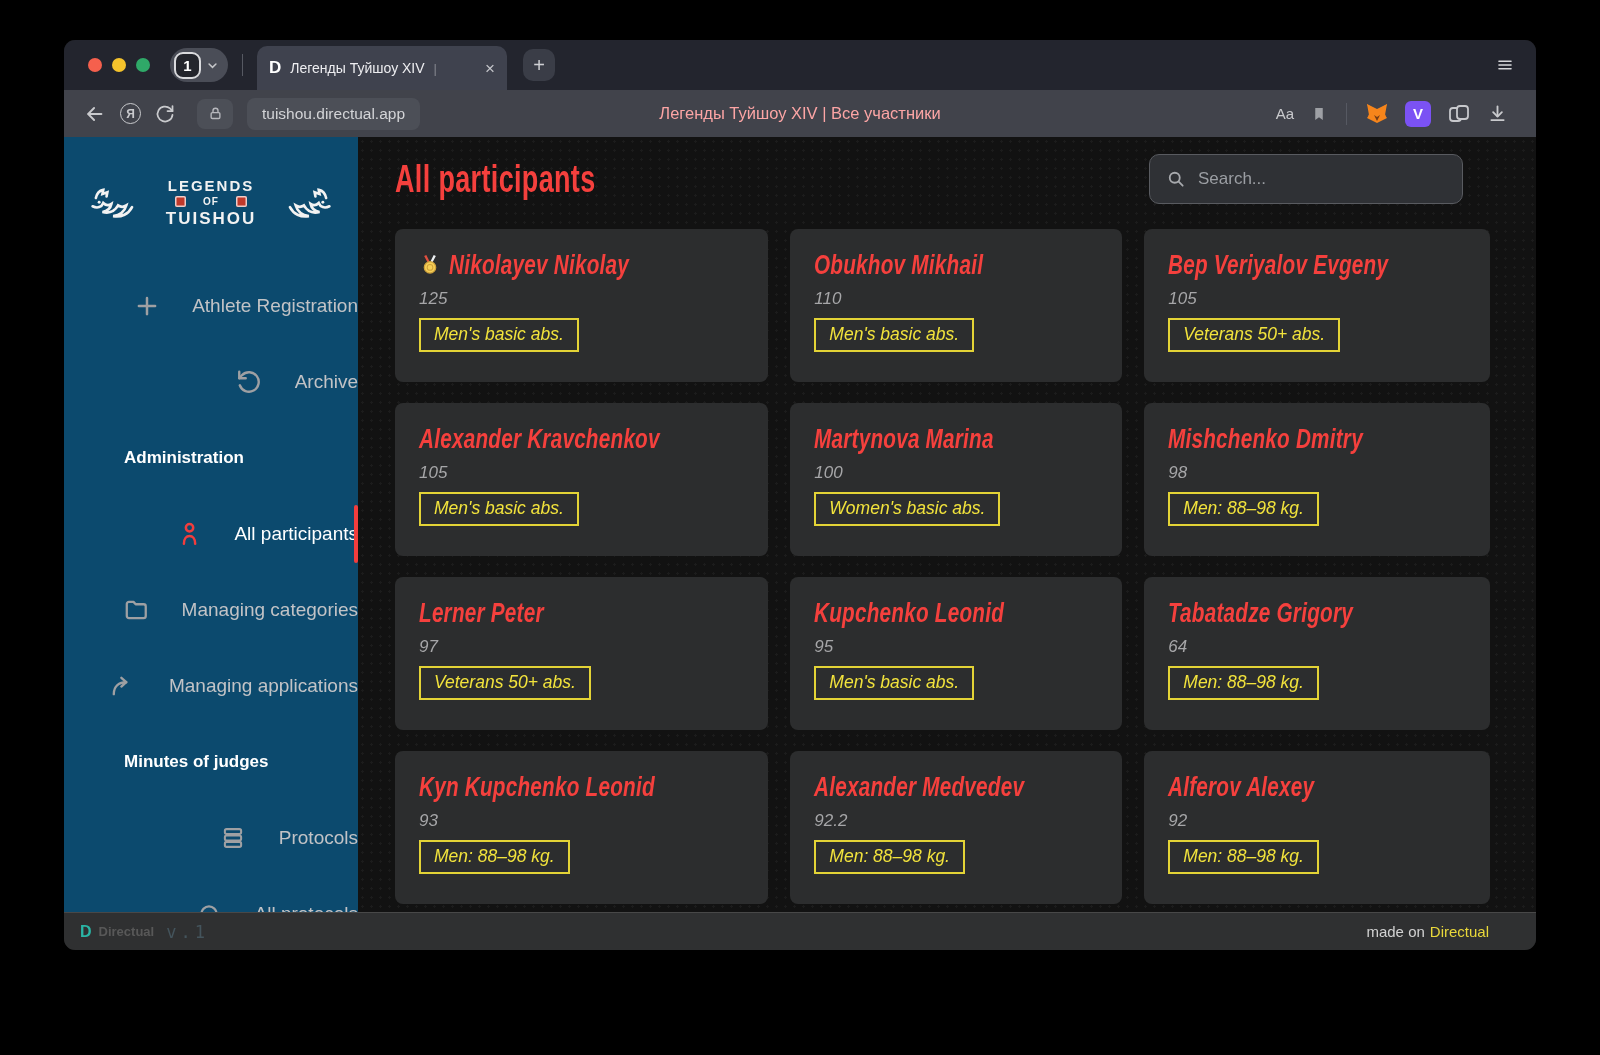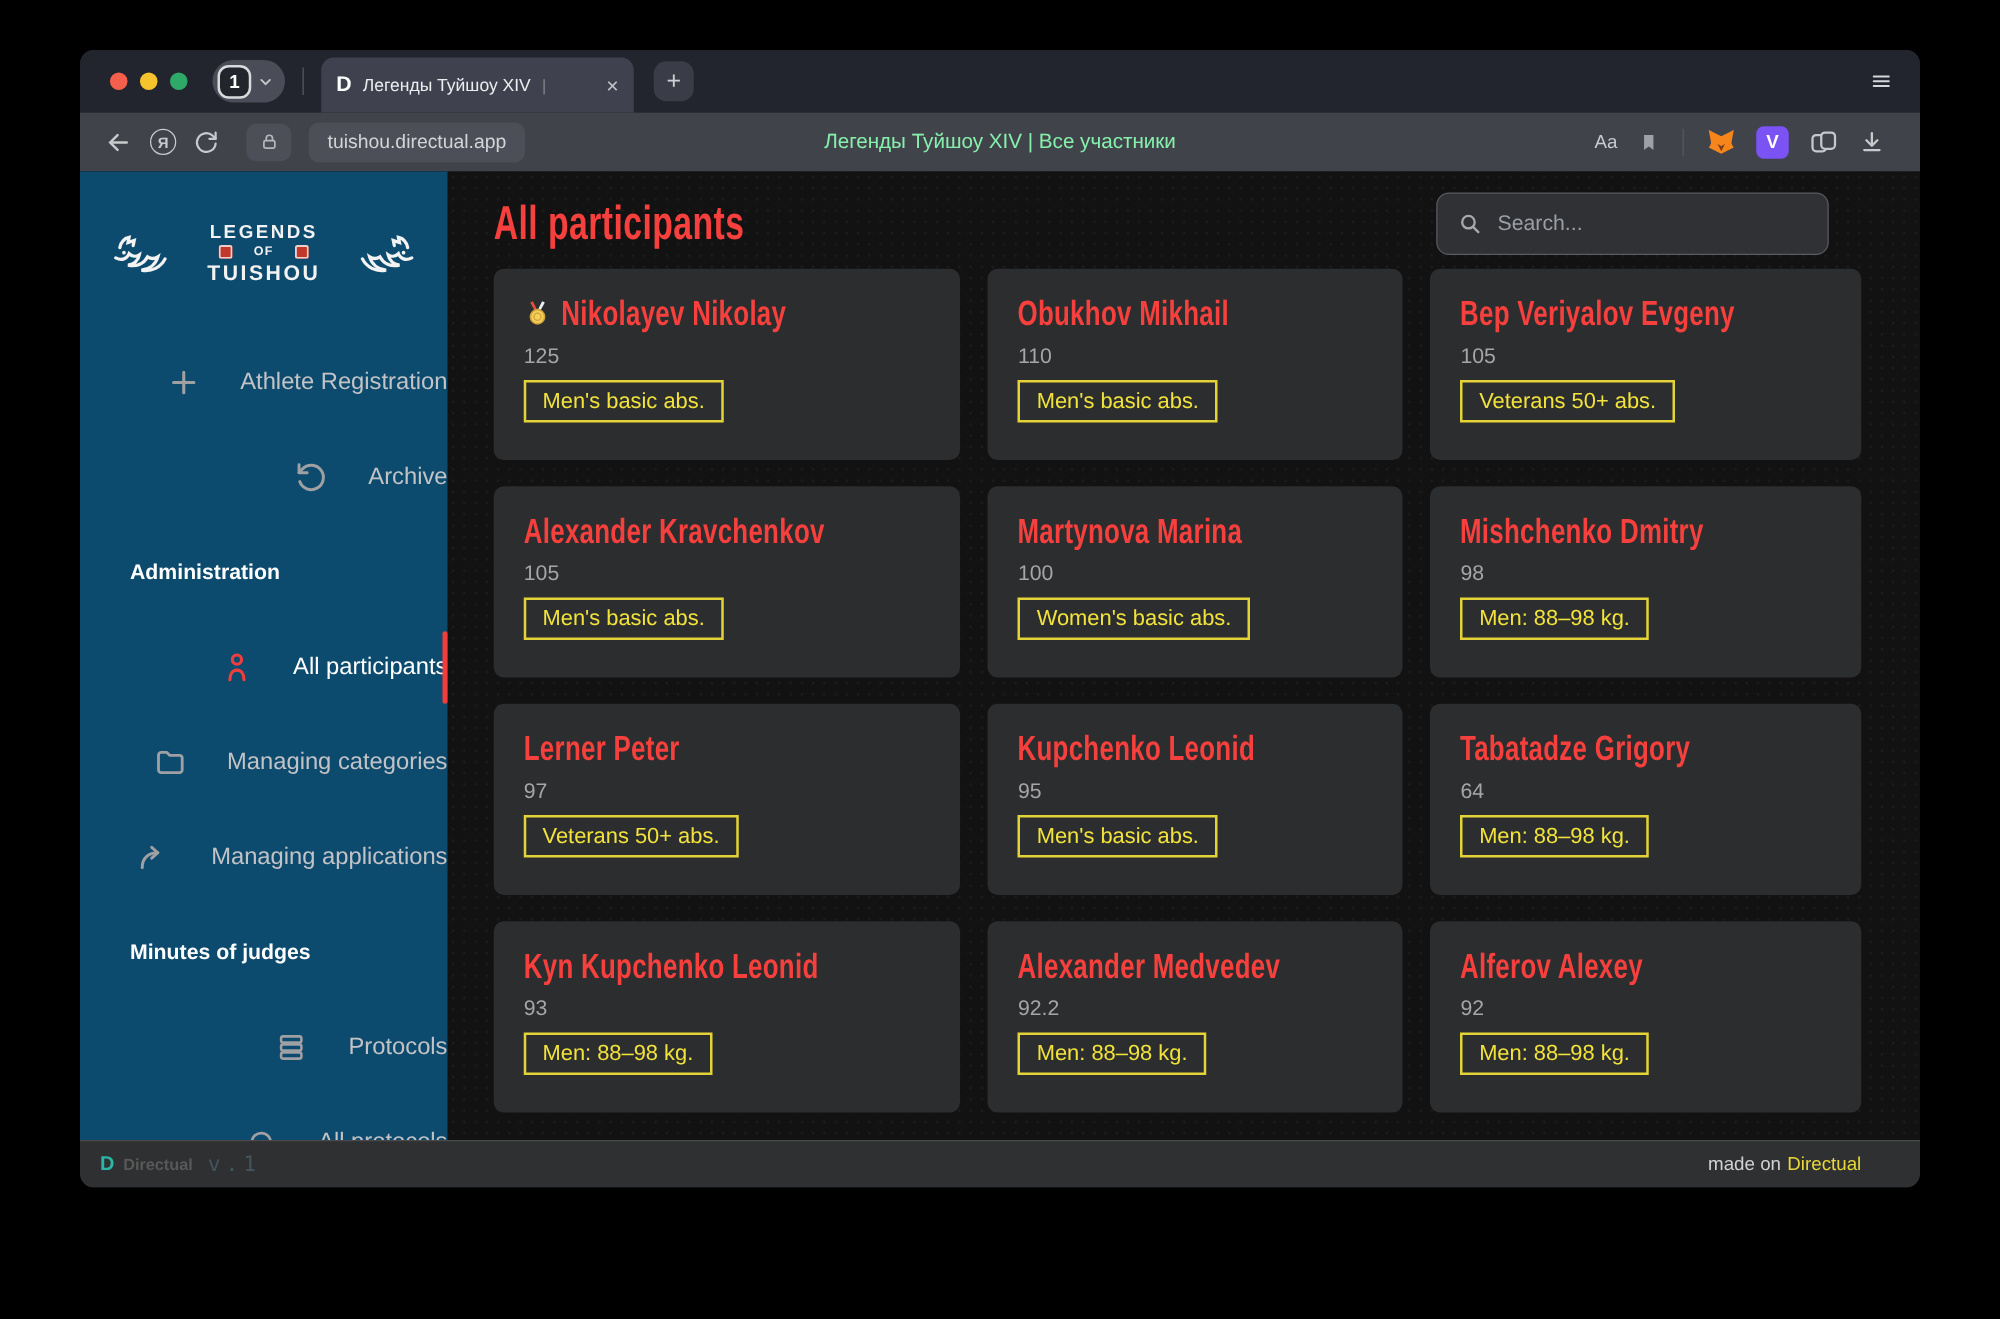--- a/index.html
+++ b/index.html
@@ -31,21 +31,21 @@
   .hamburger { margin-left:auto; margin-right:22px; cursor:pointer; }
 
   
   .toolbar { height:47px; background:#41434b; display:flex; align-items:center; padding:0 20px; gap:14px; position:relative; flex-shrink:0; }
   .tool-ic { color:#c9cacd; display:flex; align-items:center; justify-content:center; cursor:pointer; }
   .ya-circle { width:21px; height:21px; border-radius:50%; border:1.8px solid #c9cacd;
                font-size:12px; font-weight:bold; color:#c9cacd; display:flex; align-items:center; justify-content:center; }
   .lock-pill { width:36px; height:30px; border-radius:8px; background:#4c4f57; display:flex; align-items:center; justify-content:center; margin-left:8px; cursor:pointer; }
   .url-pill { height:32px; border-radius:8px; background:#4c4f57; display:flex; align-items:center;
               padding:0 15px; color:#d3d4d7; font-size:15.5px; cursor:text; }
-  .center-title { position:absolute; left:50%; transform:translateX(-50%); color:#86efac; font-size:16.5px; white-space:nowrap; }
+  .center-title { position:absolute; left:50%; transform:translateX(-50%); color:#fca5a5; font-size:16.5px; white-space:nowrap; }
   .tool-right { margin-left:auto; display:flex; align-items:center; gap:16px; padding-right:8px; }
   .translate-ic { color:#c9cacd; font-size:15px; font-weight:normal; }
   .v-badge { width:26px; height:26px; border-radius:6px; background:#7b52f4; color:#fff;
              font-weight:bold; font-size:15px; display:flex; align-items:center; justify-content:center; }
 
   
   .page { flex:1; display:flex; overflow:hidden; }
 
   .sidebar { width:294px; flex-shrink:0; background:#0c4a6e; position:relative; }
   .logo { height:131px; display:flex; align-items:center; justify-content:center; gap:6px; }
@@ -55,34 +55,34 @@
   .logo-l2 .of { font-size:10px; font-weight:800; letter-spacing:1px; }
   .seal { width:11px; height:11px; border-radius:2px; background:#c0392b;
           box-shadow:inset 0 0 0 1.5px rgba(255,255,255,.75); }
   .logo-l3 { font-size:17px; font-weight:800; letter-spacing:2px; }
   .dragon.flip { transform:scaleX(-1); }
 
   .nav-row { height:76px; display:flex; align-items:center; padding-left:42px; gap:32px; position:relative; cursor:pointer;justify-content:flex-end; }
   .nav-row .ic { width:27px; display:flex; justify-content:center; color:#9fa0a3; }
   .nav-row .lbl { font-size:19px; color:#c2c3c6; }
   .nav-row.active .lbl { color:#ffffff; }
-  .nav-header { height:76px; display:flex; align-items:center; padding-left:40px;
+  .nav-header { height:76px; display:flex; align-items:center; padding-left:60px;
                 color:#ffffff; font-size:17px; font-weight:bold; cursor:default; }
   .active-bar { position:absolute; right:0; top:9px; width:4px; height:58px; background:#f23d3d; border-radius:2px; }
 
   .content { flex:1; padding:14px 73px 0 37px; overflow:hidden;
              background:radial-gradient(rgba(255,255,255,.045) 1px, transparent 1.3px) 0 0 / 9px 9px, #121212; }
   .content-header { display:flex; align-items:center; justify-content:space-between; height:56px; }
   .page-title { color:#f5403d; font-size:38px; font-weight:bold; transform:scaleX(.71); transform-origin:left center; white-space:nowrap; letter-spacing:.5px; }
   .search { width:314px; height:50px; border:1px solid #595b60; border-radius:10px; background:#2f3135;
             display:flex; align-items:center; gap:12px; padding:0 16px; }
   .search input { flex:1; background:transparent; border:none; outline:none; color:#d9dadc; font-size:17px; font-family:"Liberation Sans",sans-serif; }
   .search input::placeholder { color:#9b9ea3; }
 
-  .grid { margin-top:8px; display:grid; grid-template-columns:repeat(3, 1fr); gap:21px 22px; }
+  .grid { margin-top:22px; display:grid; grid-template-columns:repeat(3, 1fr); gap:21px 22px;font-style:italic; }
   .card { background:#2c2d2e; border-radius:8px; padding:19px 24px; height:153px; cursor:pointer; }
   .name-row { display:flex; align-items:center; gap:8px; height:34px; }
   .p-name { color:#f5403d; font-size:28px; font-weight:bold; transform:scaleX(.74); transform-origin:left center; white-space:nowrap; letter-spacing:.3px; }
   .p-weight { margin-top:7px; color:#a6a6a8; font-size:17px; }
   .p-chip { display:inline-block; margin-top:9px; border:2px solid #e3d336; border-radius:0;
             padding:4px 13px 5px; color:#f2e33c; font-size:17.5px; }
 
   
   .footer { height:38px; flex-shrink:0; background:#2f3031; border-top:1px solid #484848;
             display:flex; align-items:center; padding:0 47px 0 16px; }

